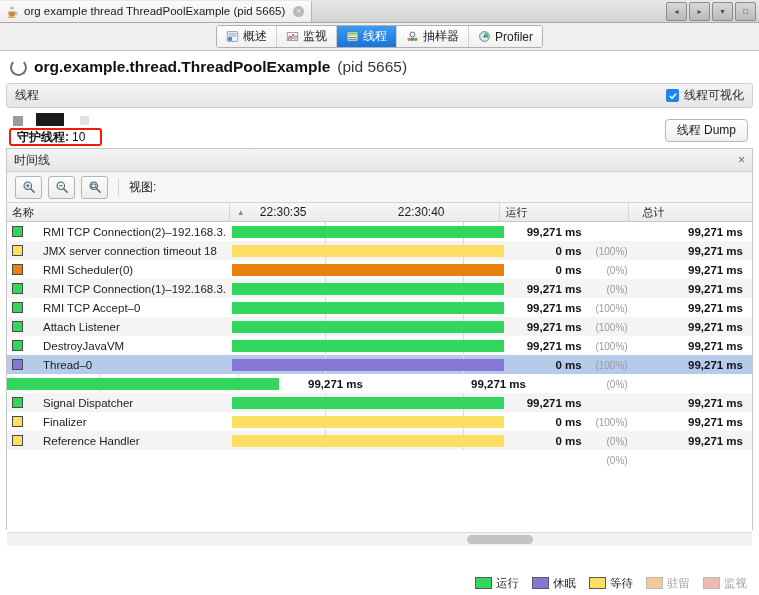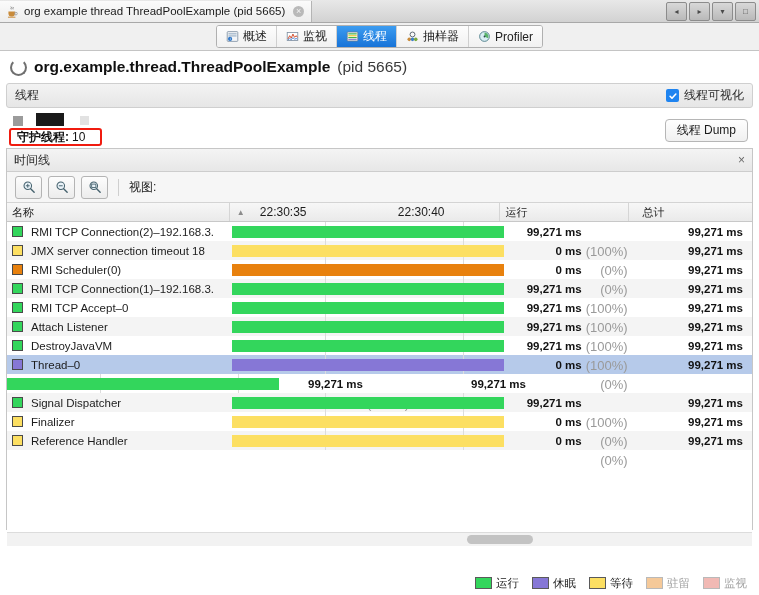--- a/index.html
+++ b/index.html
@@ -145,28 +145,28 @@
   .gh.run{width:132px;padding-left:6px;}
   .gh.tot{width:120px;padding-left:8px;border-right:none;margin-left:6px;}
   .tick{position:absolute;font-size:12px;color:#1c1c1c;}
   .sortcaret{font-size:8px;color:#8c8c8c;margin-left:2px;}
 
   .gridbody{height:310px;overflow:hidden;background:#fff;}
   .row{height:19px;display:flex;align-items:center;font-size:11.5px;}
   .row.alt{background:#f4f4f4;}
   .row.sel{background:#b6caea;}
   .c{height:19px;display:flex;align-items:center;box-sizing:border-box;}
-  .c.name{width:228px;padding-left:5px;gap:8px;overflow:hidden;white-space:nowrap;}
+  .c.name{width:228px;padding-left:5px;gap:20px;overflow:hidden;white-space:nowrap;}
   .swatch{width:9px;height:9px;border:1px solid #4a4a4a;flex:0 0 auto;}
   .c.chart{width:276px;position:relative;height:19px;}
   .bar{position:absolute;left:0;top:4px;height:12px;width:272px;}
   .vline{position:absolute;top:0;bottom:0;width:1px;background:#dcdcdc;}
   .c.run{width:132px;justify-content:flex-end;padding-right:6px;position:relative;}
   .c.run .ms{font-weight:bold;color:#111;}
-  .c.run .pc{position:absolute;right:6px;color:#9a9a9a;font-size:13px;margin-top:39px;}
+  .c.run .pc{position:absolute;right:6px;color:#9a9a9a;font-size:10px;margin-top:39px;}
   .c.run .msw{position:absolute;right:52px;}
   .c.tot{width:120px;justify-content:flex-end;padding-right:9px;font-weight:bold;color:#111;}
 
   .hscroll{height:13px;background:#f2f2f2;border-top:1px solid #dcdcdc;position:relative;}
   .hthumb{position:absolute;left:460px;top:2px;width:66px;height:9px;border-radius:5px;background:#c3c3c3;}
 
   
   .legend{
     position:absolute;left:0;right:0;bottom:4px;height:16px;
     display:flex;align-items:center;justify-content:flex-end;

